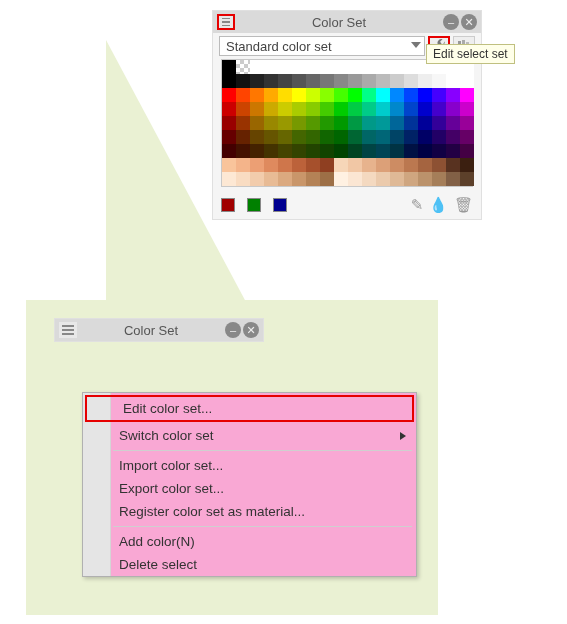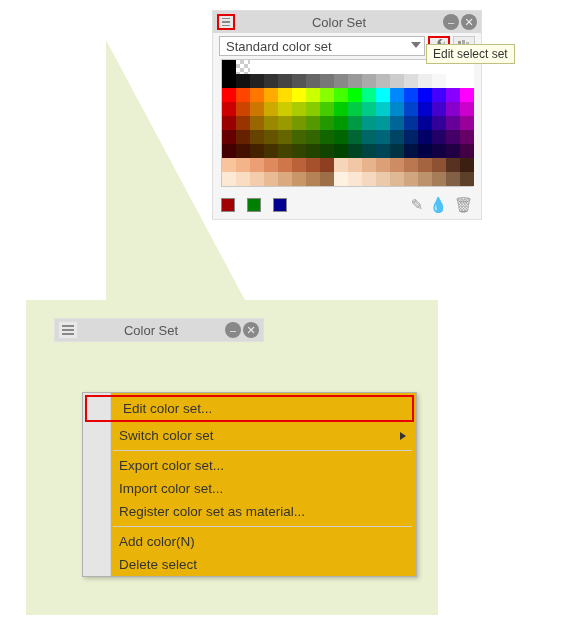--- a/index.html
+++ b/index.html
@@ -110,21 +110,21 @@
     border-bottom: 262px solid #eaf1d3;
   }
   .callout-text { color: #444; line-height: 1.5; margin-bottom: 8px; }
 
   .panel.mini {
     position: relative; left: 0; top: 0; width: 210px;
   }
   .menu-popup {
     position: absolute; left: 82px; top: 392px;
     width: 335px;
-    background: #eab308; border: 1px solid #b0b0b0;
+    background: #f9a8d4; border: 1px solid #b0b0b0;
     box-shadow: 2px 2px 4px rgba(0,0,0,.2);
     z-index: 3;
   }
   .menu-popup .gutter {
     position: absolute; left: 0; top: 0; bottom: 0; width: 28px;
     background: #e5e5e5; border-right: 1px solid #d5d5d5;
   }
   .mi {
     position: relative; padding: 4px 10px 4px 36px;
     color: #333; font-size: 13.5px;
@@ -378,26 +378,26 @@
   <div class="gutter"></div>
   <div class="mi red-box" style="margin:2px;">
     <span>Edit color set...</span>
     </div>
   <div class="mi">
     <span>Switch color set</span>
       <span class="arrow"></span>
     </div>
   <div class="sep"></div>
   <div class="mi">
+      <span>Import color set...</span>
+    </div>
+  <div class="mi">
       <span>Export color set...</span>
     </div>
   <div class="mi">
-      <span>Import color set...</span>
-    </div>
-  <div class="mi">
       <span>Register color set as material...</span>
     </div>
   <div class="sep"></div>
   <div class="mi">
       <span>Add color(N)</span>
     </div>
   <div class="mi">
       <span>Delete select</span>
     </div>
 </div>

